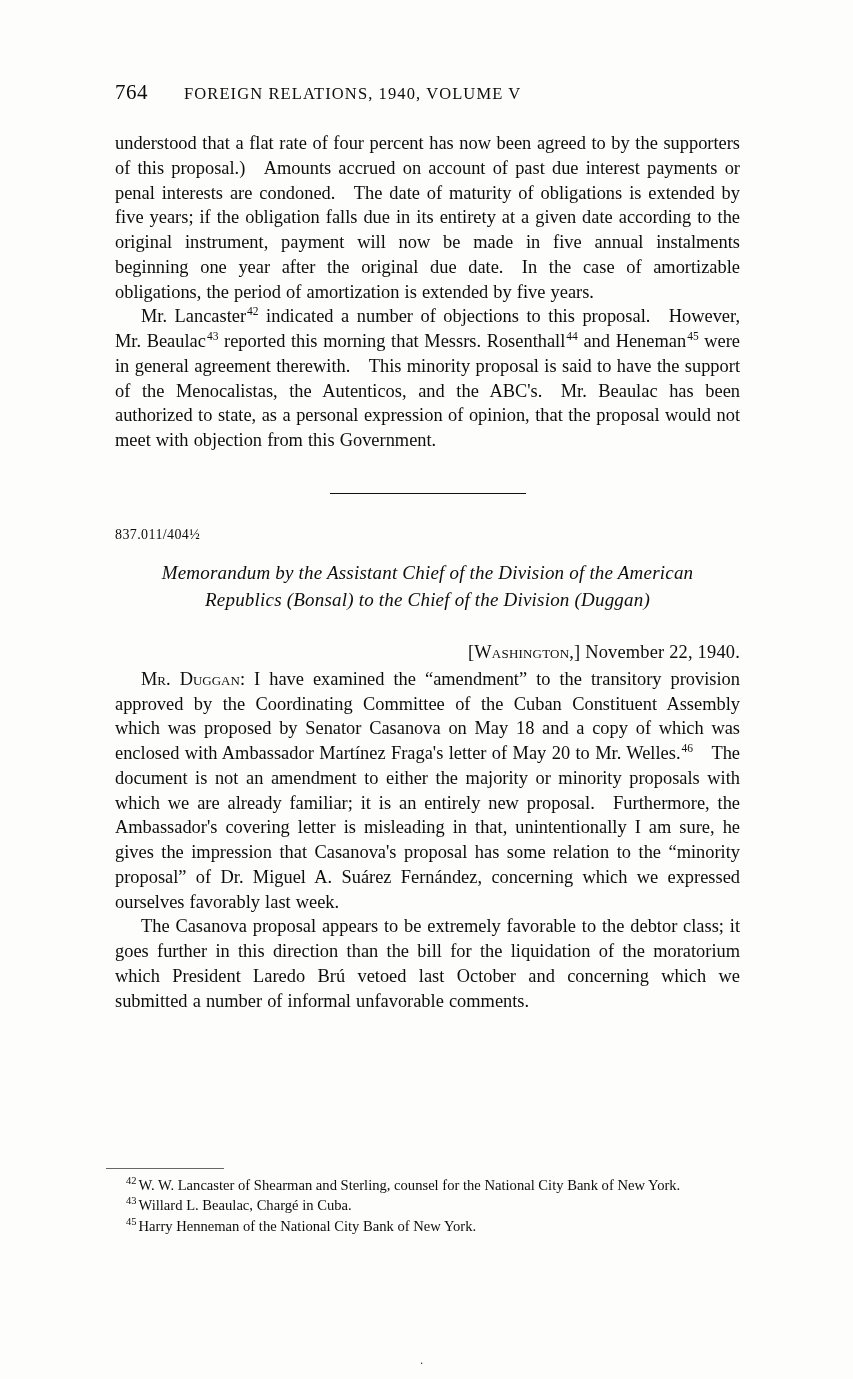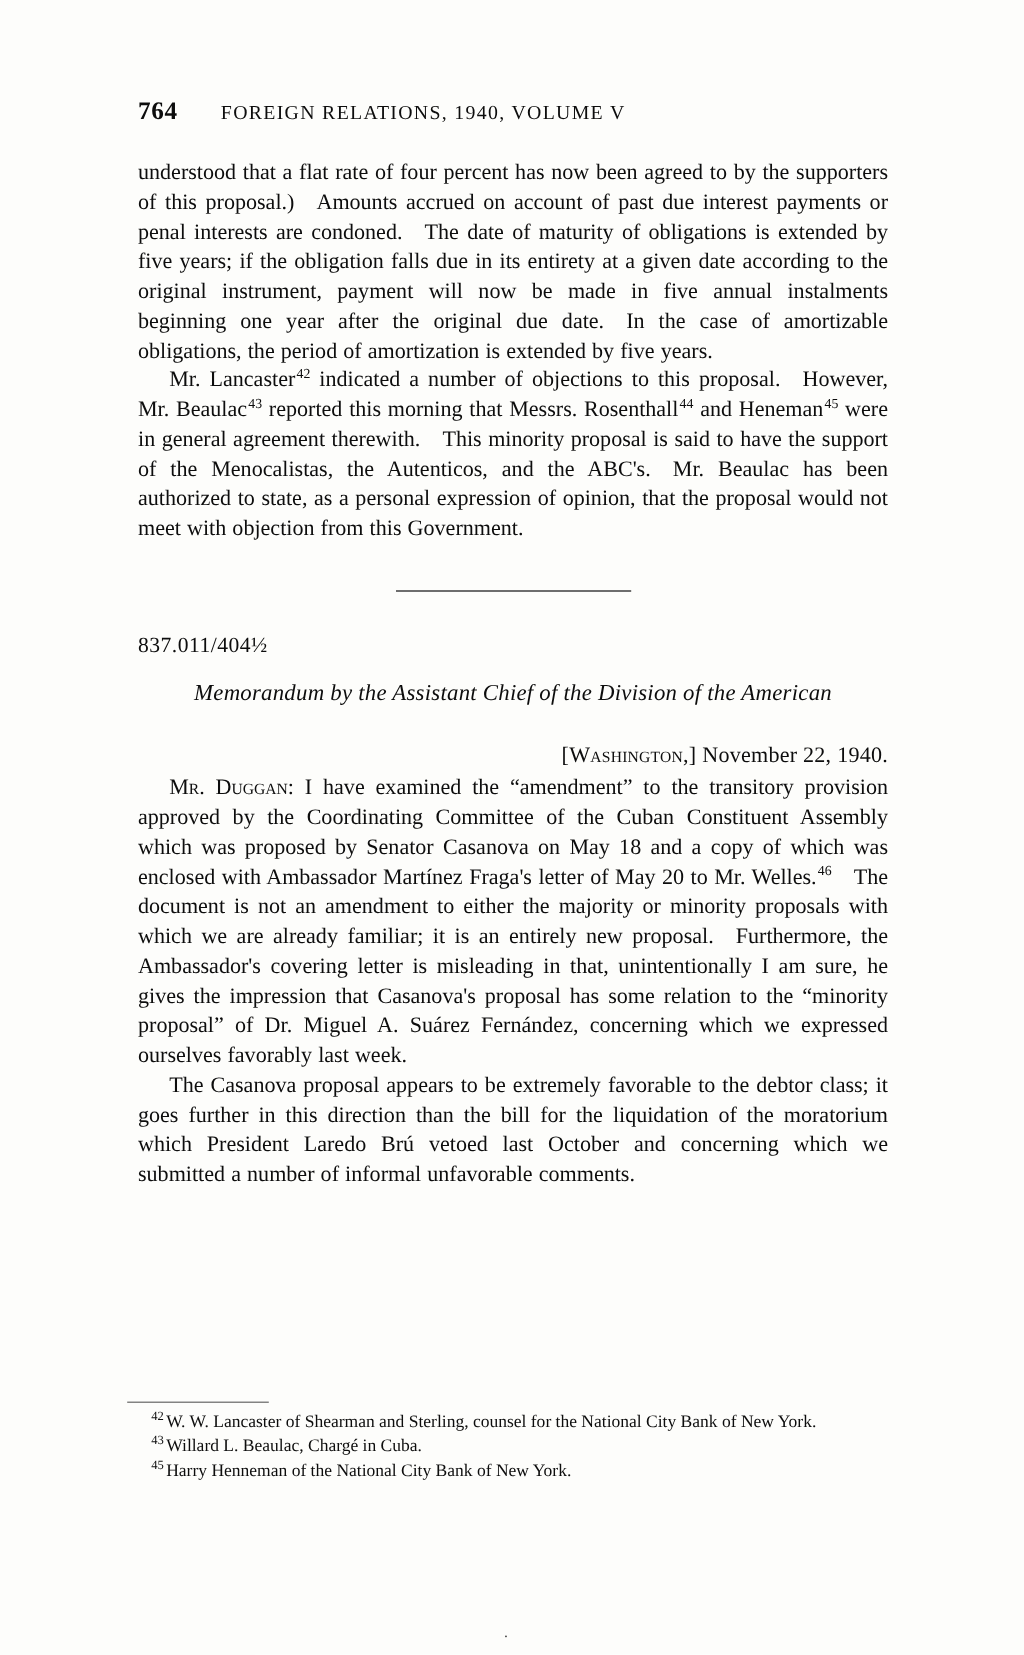--- a/index.html
+++ b/index.html
@@ -29,21 +29,21 @@
     width: 625px;
   }
   
   .header {
     display: flex;
     align-items: baseline;
     margin-bottom: 26px;
   }
   .folio {
     font-size: 21px;
-    font-weight: bold;
+    font-weight: normal;
     letter-spacing: 0.5px;
     margin-right: 36px;
   }
   .running-title {
     font-size: 16.5px;
     letter-spacing: 1.1px;
     font-variant: small-caps;
     text-transform: uppercase;
   }
   p.body {
@@ -69,21 +69,21 @@
     margin-bottom: 26px;
   }
   .short-rule {
     display: inline-block;
     width: 196px;
     border-top: 1.3px solid #111;
     height: 0;
     vertical-align: middle;
   }
   .filecode {
-    font-size: 18px;
+    font-size: 14px;
     letter-spacing: 0.4px;
     margin-bottom: 14px;
     font-family: "Liberation Serif", serif;
   }
   .doc-title {
     font-style: italic;
     font-size: 19px;
     text-align: center;
     line-height: 1.45;
     margin-bottom: 28px;
@@ -157,20 +157,21 @@
     </p>
 
     <div class="rule-wrap">
       <span class="short-rule"></span>
     </div>
 
     <div class="filecode">837.011/404½</div>
 
     <div class="doc-title">
       <div>Memorandum by the Assistant Chief of the Division of the American</div>
+      <div>Republics (Bonsal) to the Chief of the Division (Duggan)</div>
     </div>
 
     <div class="dateline">
       <span class="sc">[Washington,]</span>
       <span>November 22, 1940.</span>
     </div>
 
     <p class="body indent">
       <span class="salut">Mr. Duggan:</span><span> I have examined the “amendment” to the transitory provision approved by the Coordinating Committee of the Cuban Constituent Assembly which was proposed by Senator Casanova on May 18 and a copy of which was enclosed with Ambassador Martínez Fraga's letter of May 20 to Mr. Welles.</span><sup class="fn">46</sup><span> The document is not an amendment to either the majority or minority proposals with which we are already familiar; it is an entirely new proposal. Furthermore, the Ambassador's covering letter is misleading in that, unintentionally I am sure, he gives the impression that Casanova's proposal has some relation to the “minority proposal” of Dr. Miguel A. Suárez Fernández, concerning which we expressed ourselves favorably last week.</span>
     </p>

